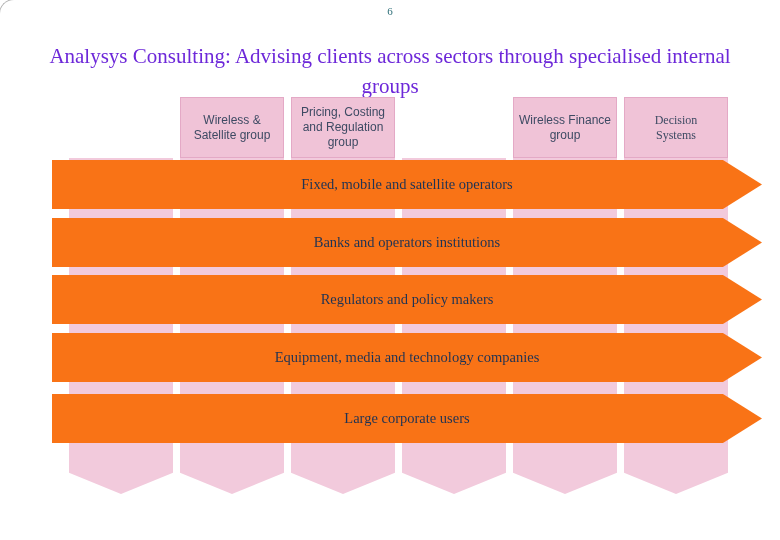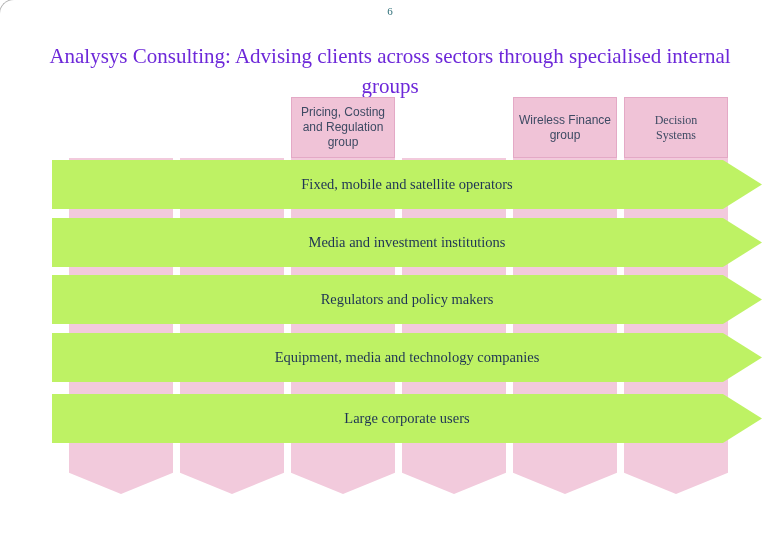--- a/index.html
+++ b/index.html
@@ -32,21 +32,21 @@
   .hbox {
     position:absolute; top:97px; width:104px; height:61px; box-sizing:border-box;
     background:#f0c3d7; border:1px solid #e4a9c6; z-index:3;
     display:flex; align-items:center; justify-content:center; text-align:center;
     font-size:12px; line-height:1.25; color:#3d4a63; padding:1px 2px;
   }
   .hbox.c5 span { display:inline-block; max-width:62px;font-family:Liberation Serif, serif; }
   
   .band {
     position:absolute; left:52px; width:710px; height:49px;
-    background:#bef264; z-index:2;
+    background:#f97316; z-index:2;
     clip-path:polygon(0 0, 94.5% 0, 100% 50%, 94.5% 100%, 0 100%);
     text-align:center; line-height:49px;
     font-family:"Liberation Serif", serif; font-size:14.5px; color:#1e3355;
   }
   .b0{top:160px}.b1{top:218px}.b2{top:275px}.b3{top:333px}.b4{top:394px}
   
   .logo { position:absolute; left:654px; top:489px; width:122px; height:46px; z-index:4; }
   .logo-text {
     position:absolute; left:2px; top:7px;
     font-family:"Liberation Serif", serif; font-size:24px; letter-spacing:0.5px;
@@ -67,30 +67,33 @@
 
   <h1 class="title">Analysys Consulting: Advising clients across sectors through specialised internal groups</h1>
 
   <div class="col c0"></div>
   <div class="col c1"></div>
   <div class="col c2"></div>
   <div class="col c3"></div>
   <div class="col c4"></div>
   <div class="col c5"></div>
 
+  <div class="hbox c1">
+      <span>Wireless &amp; Satellite group</span>
+    </div>
   <div class="hbox c2">
       <span>Pricing, Costing and Regulation group</span>
     </div>
   <div class="hbox c4">
       <span>Wireless Finance group</span>
     </div>
   <div class="hbox c5">
       <span>Decision Systems</span>
     </div>
 
   <div class="band b0">Fixed, mobile and satellite operators</div>
-  <div class="band b1">Media and investment institutions</div>
+  <div class="band b1">Banks and operators institutions</div>
   <div class="band b2">Regulators and policy makers</div>
   <div class="band b3">Equipment, media and technology companies</div>
   <div class="band b4">Large corporate users</div>
 
 
 </div>
 
 </body></html>

